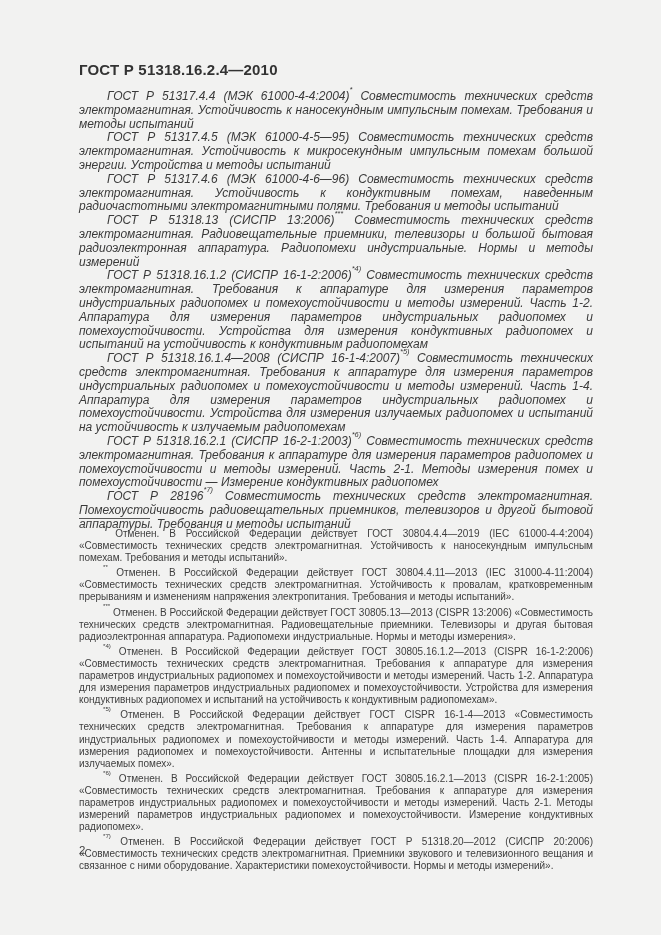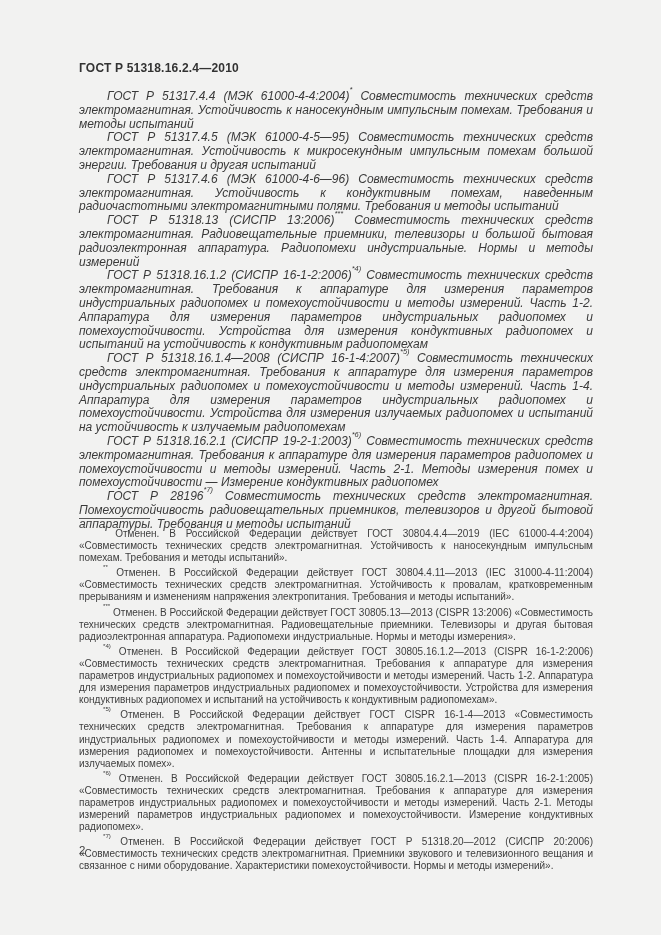--- a/index.html
+++ b/index.html
@@ -6,21 +6,21 @@
   body{
     width:661px;height:935px;
     background:#f2f2f1;
     font-family:"Liberation Sans", sans-serif;
     color:#3b3b3b;
     position:relative;
     overflow:hidden;
   }
   .doc-header{
     position:absolute;left:79px;top:61px;width:514px;
-    font-weight:bold;font-size:12px;color:#333;
+    font-weight:bold;font-size:15px;color:#333;
     letter-spacing:.2px;
   }
   .main-text{
     position:absolute;left:79px;top:90px;width:514px;
     font-style:italic;
     font-size:12px;line-height:13.8px;
     text-align:justify;text-align-last:left;
     color:#3a3a3a;
   }
   .main-text p{margin:0;text-indent:28px;}
@@ -48,26 +48,26 @@
     font-size:11.5px;color:#444;
   }
 </style>
 </head>
 <body>
 
 <div class="doc-header">ГОСТ Р 51318.16.2.4—2010</div>
 
 <div class="main-text">
   <p><span>ГОСТ Р 51317.4.4 (МЭК 61000-4-4:2004)</span><sup class="fm">*</sup><span> Совместимость технических средств электромагнитная. Устойчивость к наносекундным импульсным помехам. Требования и методы испытаний</span></p>
-  <p><span>ГОСТ Р 51317.4.5 (МЭК 61000-4-5—95)</span><sup class="fm"></sup><span> Совместимость технических средств электромагнитная. Устойчивость к микросекундным импульсным помехам большой энергии. Требования и другая испытаний</span></p>
+  <p><span>ГОСТ Р 51317.4.5 (МЭК 61000-4-5—95)</span><sup class="fm"></sup><span> Совместимость технических средств электромагнитная. Устойчивость к микросекундным импульсным помехам большой энергии. Устройства и методы испытаний</span></p>
   <p><span>ГОСТ Р 51317.4.6 (МЭК 61000-4-6—96)</span><sup class="fm"></sup><span> Совместимость технических средств электромагнитная. Устойчивость к кондуктивным помехам, наведенным радиочастотными электромагнитными полями. Требования и методы испытаний</span></p>
   <p><span>ГОСТ Р 51318.13 (СИСПР 13:2006)</span><sup class="fm">***</sup><span> Совместимость технических средств электромагнитная. Радиовещательные приемники, телевизоры и большой бытовая радиоэлектронная аппаратура. Радиопомехи индустриальные. Нормы и методы измерений</span></p>
   <p><span>ГОСТ Р 51318.16.1.2 (СИСПР 16-1-2:2006)</span><sup class="fm">*4)</sup><span> Совместимость технических средств электромагнитная. Требования к аппаратуре для измерения параметров индустриальных радиопомех и помехоустойчивости и методы измерений. Часть 1-2. Аппаратура для измерения параметров индустриальных радиопомех и помехоустойчивости. Устройства для измерения кондуктивных радиопомех и испытаний на устойчивость к кондуктивным радиопомехам</span></p>
   <p><span>ГОСТ Р 51318.16.1.4—2008 (СИСПР 16-1-4:2007)</span><sup class="fm">*5)</sup><span> Совместимость технических средств электромагнитная. Требования к аппаратуре для измерения параметров индустриальных радиопомех и помехоустойчивости и методы измерений. Часть 1-4. Аппаратура для измерения параметров индустриальных радиопомех и помехоустойчивости. Устройства для измерения излучаемых радиопомех и испытаний на устойчивость к излучаемым радиопомехам</span></p>
-  <p><span>ГОСТ Р 51318.16.2.1 (СИСПР 19-2-1:2003)</span><sup class="fm">*6)</sup><span> Совместимость технических средств электромагнитная. Требования к аппаратуре для измерения параметров радиопомех и помехоустойчивости и методы измерений. Часть 2-1. Методы измерения помех и помехоустойчивости — Измерение кондуктивных радиопомех</span></p>
+  <p><span>ГОСТ Р 51318.16.2.1 (СИСПР 16-2-1:2003)</span><sup class="fm">*6)</sup><span> Совместимость технических средств электромагнитная. Требования к аппаратуре для измерения параметров радиопомех и помехоустойчивости и методы измерений. Часть 2-1. Методы измерения помех и помехоустойчивости — Измерение кондуктивных радиопомех</span></p>
   <p><span>ГОСТ Р 28196</span><sup class="fm">*7)</sup><span> Совместимость технических средств электромагнитная. Помехоустойчивость радиовещательных приемников, телевизоров и другой бытовой аппаратуры. Требования и методы испытаний</span></p>
 </div>
 
 <div class="footnote-block">
   <div class="fn-rule"></div>
   <p><sup class="fm">*</sup><span> Отменен. В Российской Федерации действует ГОСТ 30804.4.4—2019 (IEC 61000-4-4:2004) «Совместимость технических средств электромагнитная. Устойчивость к наносекундным импульсным помехам. Требования и методы испытаний».</span></p>
   <p><sup class="fm">**</sup><span> Отменен. В Российской Федерации действует ГОСТ 30804.4.11—2013 (IEC 31000-4-11:2004) «Совместимость технических средств электромагнитная. Устойчивость к провалам, кратковременным прерываниям и изменениям напряжения электропитания. Требования и методы испытаний».</span></p>
   <p><sup class="fm">***</sup><span> Отменен. В Российской Федерации действует ГОСТ 30805.13—2013 (CISPR 13:2006) «Совместимость технических средств электромагнитная. Радиовещательные приемники. Телевизоры и другая бытовая радиоэлектронная аппаратура. Радиопомехи индустриальные. Нормы и методы измерения».</span></p>
   <p><sup class="fm">*4)</sup><span> Отменен. В Российской Федерации действует ГОСТ 30805.16.1.2—2013 (CISPR 16-1-2:2006) «Совместимость технических средств электромагнитная. Требования к аппаратуре для измерения параметров индустриальных радиопомех и помехоустойчивости и методы измерений. Часть 1-2. Аппаратура для измерения параметров индустриальных радиопомех и помехоустойчивости. Устройства для измерения кондуктивных радиопомех и испытаний на устойчивость к кондуктивным радиопомехам».</span></p>
   <p><sup class="fm">*5)</sup><span> Отменен. В Российской Федерации действует ГОСТ CISPR 16-1-4—2013 «Совместимость технических средств электромагнитная. Требования к аппаратуре для измерения параметров индустриальных радиопомех и помехоустойчивости и методы измерений. Часть 1-4. Аппаратура для измерения радиопомех и помехоустойчивости. Антенны и испытательные площадки для измерения излучаемых помех».</span></p>

